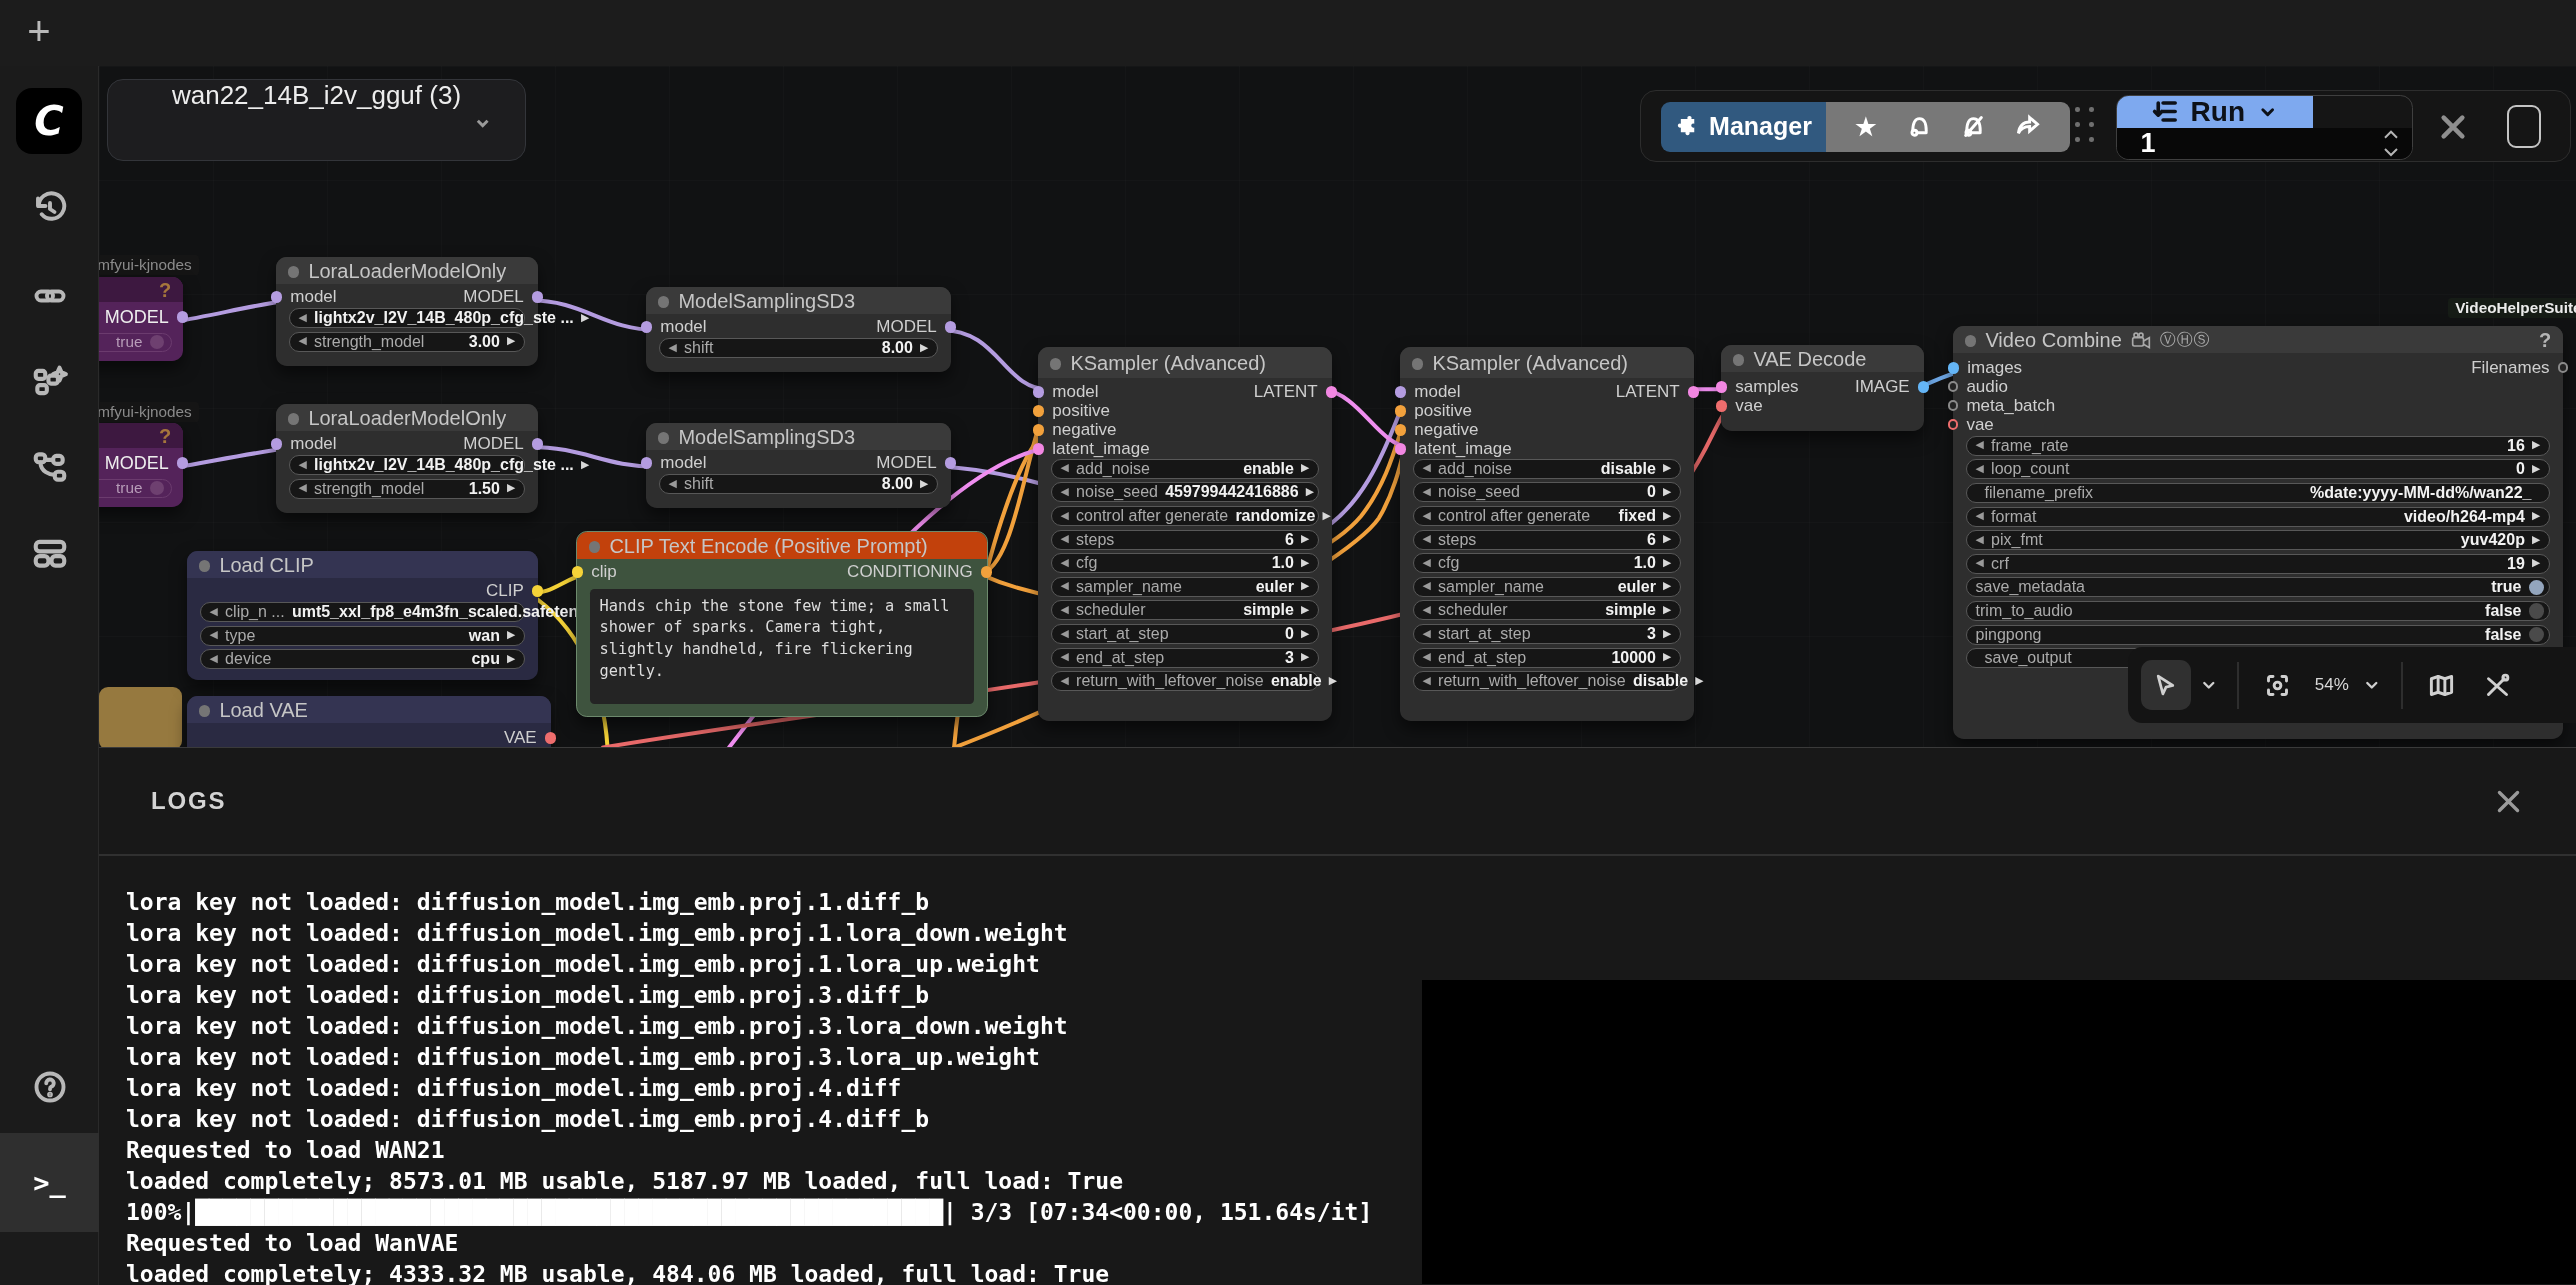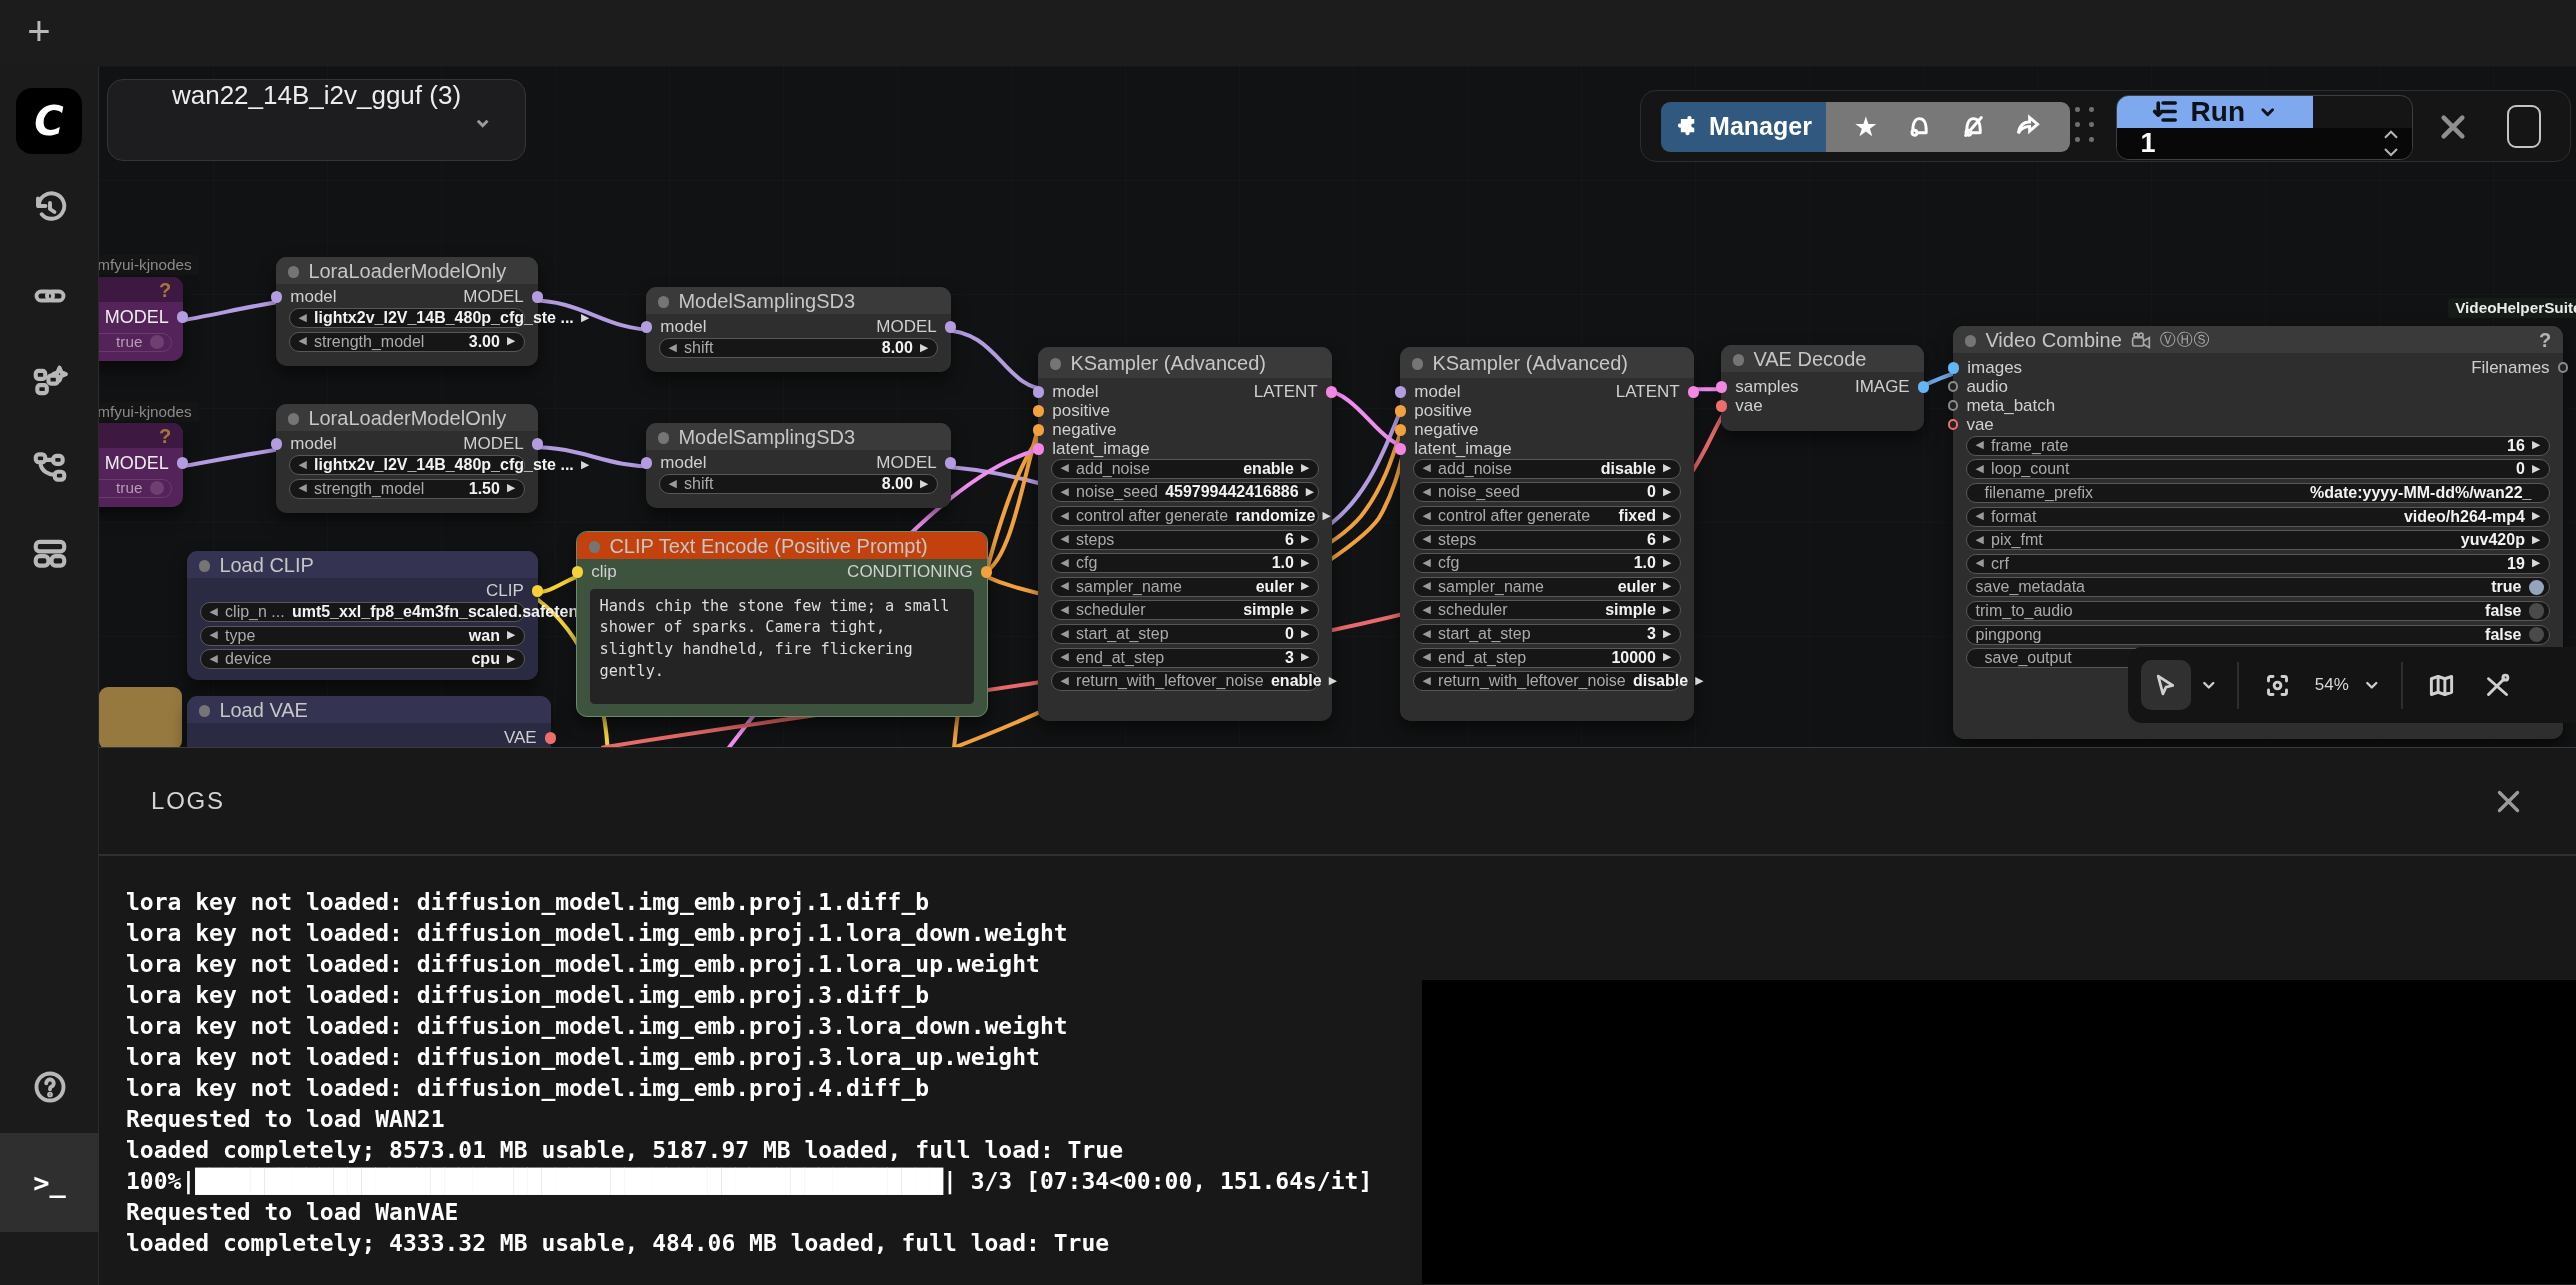--- a/index.html
+++ b/index.html
@@ -121,21 +121,21 @@
   #vhs-badge { color:#ececec; background:#161c16; font-weight:600; }
   .vc-suffix { color:#a9a9a9; font-size:16px; letter-spacing:0.9px; }
   .vc-help { margin-left:auto; color:#b5b5b5; font-size:20px; font-weight:bold; }
   #tan-node { position:absolute; left:0px; top:621px; width:83px; height:63px; background:#96793f;
     border-radius:9px; z-index:4; }
 
   
   #logs { position:absolute; left:99px; top:747px; width:2477px; height:538px; background:#181818;
     border-top:1.8px solid #3a3a3a; z-index:50; }
   #logs-header { height:106px; display:flex; align-items:center; padding:0 52px; }
-  #logs-title { color:#d4d4d4; font-size:24px; letter-spacing:1.8px; font-weight:400; }
+  #logs-title { color:#d4d4d4; font-size:24px; letter-spacing:1.8px; font-weight:700; }
   #logs-close { margin-left:auto; width:31px; height:31px; cursor:pointer; }
   #logs-close svg { stroke:#9a9a9a; stroke-width:2.6; stroke-linecap:round; }
   #logs-divider { height:1.8px; background:#303030; }
   #logs-body { position:relative; height:428px; }
   #log-lines { padding:31px 0 0 27px; }
   .log-line { color:#ffffff; font-family:"DejaVu Sans Mono",monospace; font-weight:700;
     font-size:23px; line-height:31px; white-space:pre; }
   #video-area { position:absolute; left:1323px; top:124px; right:0; bottom:0; background:#000; }
 
   
@@ -914,20 +914,21 @@
   </div>
   <div id="logs-divider"></div>
   <div id="logs-body">
     <div id="log-lines">
         <div class="log-line">lora key not loaded: diffusion_model.img_emb.proj.1.diff_b</div>
         <div class="log-line">lora key not loaded: diffusion_model.img_emb.proj.1.lora_down.weight</div>
         <div class="log-line">lora key not loaded: diffusion_model.img_emb.proj.1.lora_up.weight</div>
         <div class="log-line">lora key not loaded: diffusion_model.img_emb.proj.3.diff_b</div>
         <div class="log-line">lora key not loaded: diffusion_model.img_emb.proj.3.lora_down.weight</div>
         <div class="log-line">lora key not loaded: diffusion_model.img_emb.proj.3.lora_up.weight</div>
+        <div class="log-line">lora key not loaded: diffusion_model.img_emb.proj.4.diff</div>
         <div class="log-line">lora key not loaded: diffusion_model.img_emb.proj.4.diff_b</div>
         <div class="log-line">Requested to load WAN21</div>
         <div class="log-line">loaded completely; 8573.01 MB usable, 5187.97 MB loaded, full load: True</div>
         <div class="log-line">100%|██████████████████████████████████████████████████████| 3/3 [07:34&lt;00:00, 151.64s/it]</div>
         <div class="log-line">Requested to load WanVAE</div>
         <div class="log-line">loaded completely; 4333.32 MB usable, 484.06 MB loaded, full load: True</div>
       </div>
     <div id="video-area"></div>
   </div>
 </div>

